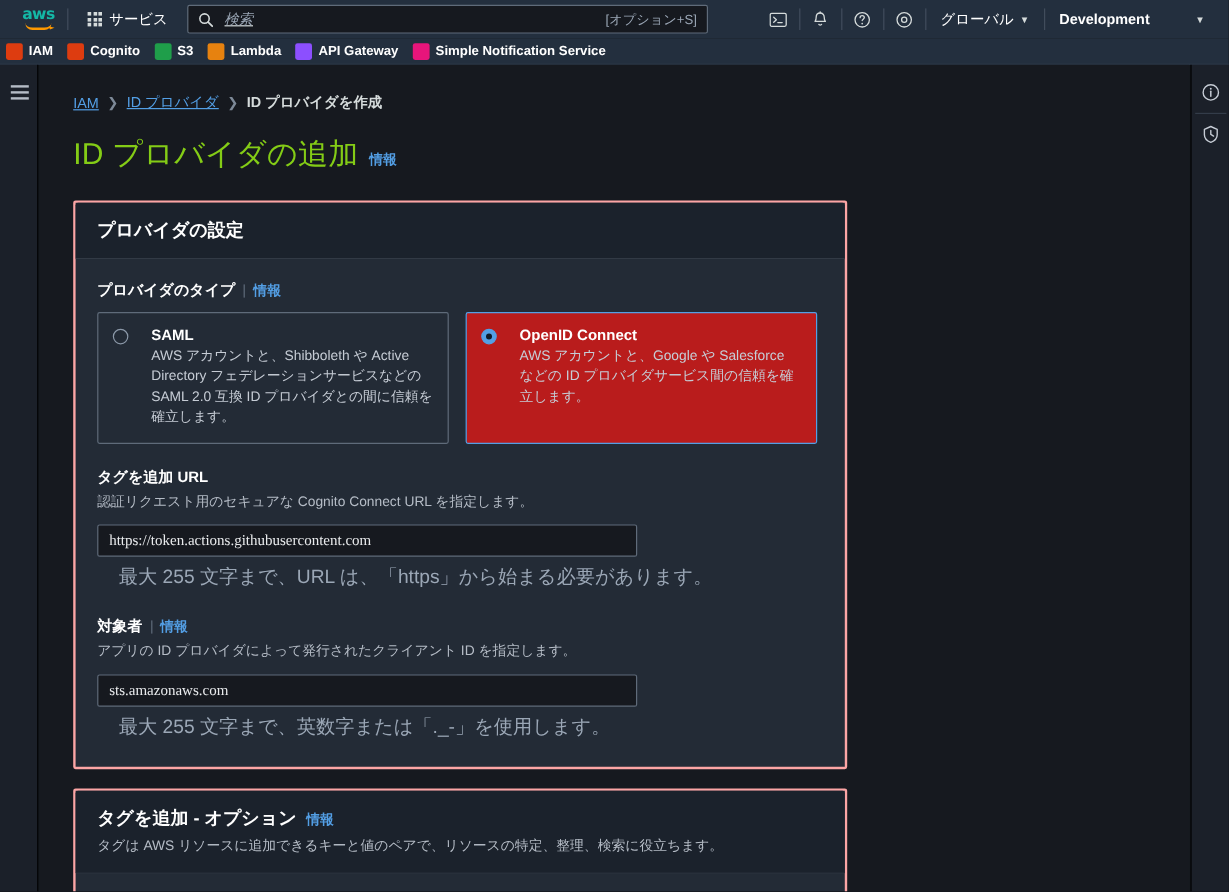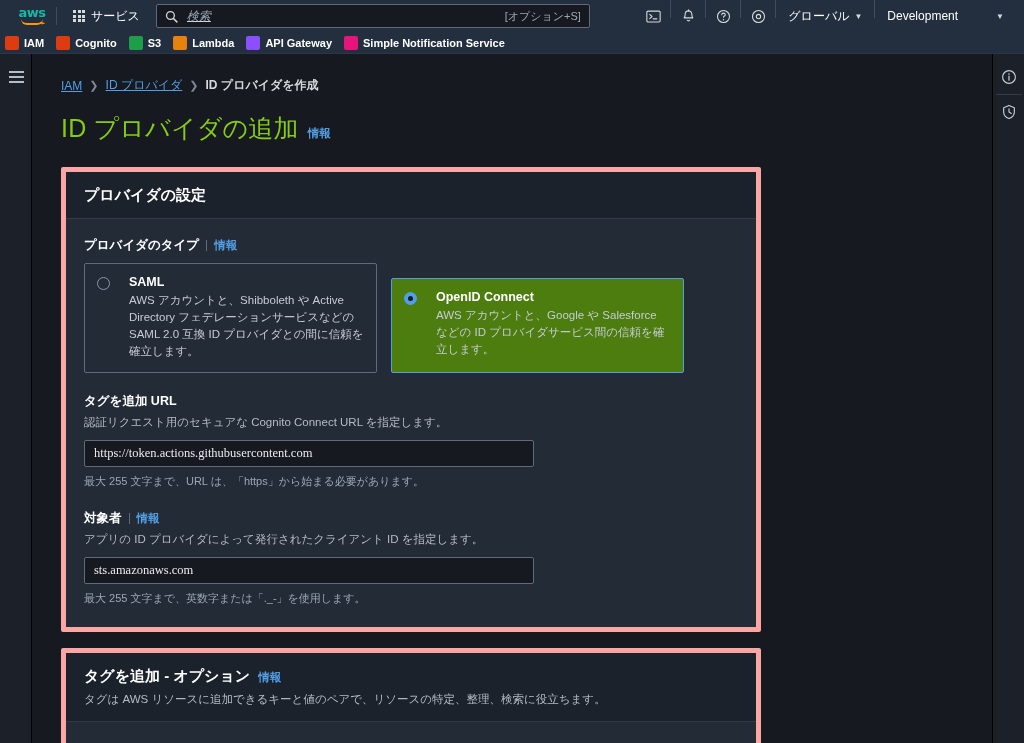--- a/index.html
+++ b/index.html
@@ -61,32 +61,32 @@
   }
   .search-icon { flex: 0 0 auto; margin-right: 7px; line-height: 0; }
   .search-input {
     flex: 1 1 auto; background: transparent; border: 0; outline: 0;
     color: #d5dbdb; font-size: 12px; font-family: inherit; font-style: italic; text-decoration: underline;
   }
   .search-input::placeholder { color: #9ba7b6; font-style: italic; }
   .search-hint { font-size: 11px; color: #9ba7b6; white-space: nowrap; }
 
   .topnav-right {
-    margin-left: auto; display: flex; align-items: flex-start; height: 32px;
+    margin-left: auto; display: flex; align-items: center; height: 32px;
     padding-right: 10px;
   }
   .nav-icon-btn {
     width: 30px; height: 32px; display: flex; align-items: center; justify-content: center;
     cursor: pointer;
   }
   .nav-text-btn {
     display: flex; align-items: center; gap: 5px; padding: 0 10px; height: 32px;
     font-size: 12px; color: #ffffff; cursor: pointer; white-space: nowrap;
   }
-  .nav-text-btn.bold { font-weight: 400; gap: 38px; }
+  .nav-text-btn.bold { font-weight: 700; gap: 38px; }
   .caret { font-size: 8px; color: #d5dbdb; }
 
   
   .shortcutbar {
     position: absolute; top: 32px; left: 0; width: 1024px; height: 22px;
     background: #232f3e; display: flex; align-items: center;
     border-bottom: 1px solid #2b3748;
   }
   .shortcut {
     display: flex; align-items: center; gap: 5px;
@@ -137,46 +137,46 @@
   }
   .bc-link { color: #539fe5; text-decoration: underline; cursor: pointer; }
   .bc-current { color: #d5dbdb; font-weight: 700; }
   .bc-sep { color: #7d8998; font-size: 11px; }
 
   .page-title-row { display: flex; align-items: baseline; gap: 9px; margin: 18px 0 0 28px; }
   .page-title { font-size: 25px; font-weight: 400; color: #84cc16; letter-spacing: .2px; }
   .info-link { color: #539fe5; font-size: 11.5px; text-decoration: none; cursor: pointer; font-weight: 700; }
 
   .panel {
-    margin-left: 28px; width: 700px;
-    background: #232b36; border-radius: 2px; border: 5px solid #fca5a5;
+    margin-left: 28px; width: 645px;
+    background: #232b36; border-radius: 2px; border: 2px solid #fca5a5;
   }
   .panel-header {
     background: #1b222c; padding: 14px 18px 13px 18px;
     border-bottom: 1px solid #323a45; border-radius: 2px 2px 0 0;
   }
   .panel-header .ttl { font-size: 15px; font-weight: 700; color: #ffffff; }
   .panel-header .sub { font-size: 11.5px; color: #b5bcc6; margin-top: 5px; line-height: 1.5; }
   .panel-body { padding: 18px 18px 20px 18px; }
   .panel-body.tagsbody { padding: 20px 18px 18px 18px; }
 
   .field-label-row { display: flex; align-items: center; gap: 7px; }
   .field-label { font-size: 12.5px; font-weight: 700; color: #ffffff; }
   .vsep { width: 1px; height: 11px; background: #5f6b7a; }
   .field-desc { font-size: 11.5px; color: #b5bcc6; margin-top: 4px; line-height: 1.5; }
-  .field-hint { font-size: 11px; color: #9ba7b6; margin-top: 6px; line-height: 1.5; }
+  .field-hint { font-size: 16px; color: #9ba7b6; margin-top: 6px; line-height: 1.5; margin-left: 18px; }
 
   
   .tiles { display: flex; gap: 14px; margin-top: 9px; }
   .tile {
     width: 293px; padding: 11px 12px 12px 12px;
     border: 1px solid #5f6b7a; border-radius: 2px; cursor: pointer;
     background: transparent; display: flex; gap: 19px; align-items: flex-start;
   }
-  .tile.selected { border-color: #539fe5; background: #4d7c0f; margin-top: 15px; }
+  .tile.selected { border-color: #539fe5; background: #b91c1c; }
   .radio {
     flex: 0 0 auto; width: 13px; height: 13px; border-radius: 50%;
     border: 1px solid #8b98a8; margin-top: 2px; background: transparent;
     display: flex; align-items: center; justify-content: center;
   }
   .tile.selected .radio { border: 1px solid #539fe5; background: #539fe5; }
   .tile.selected .radio:after {
     content: ""; width: 5px; height: 5px; border-radius: 50%; background: #0f1b2a;
   }
   .tile-ttl { font-size: 12.5px; font-weight: 700; color: #ffffff; }

